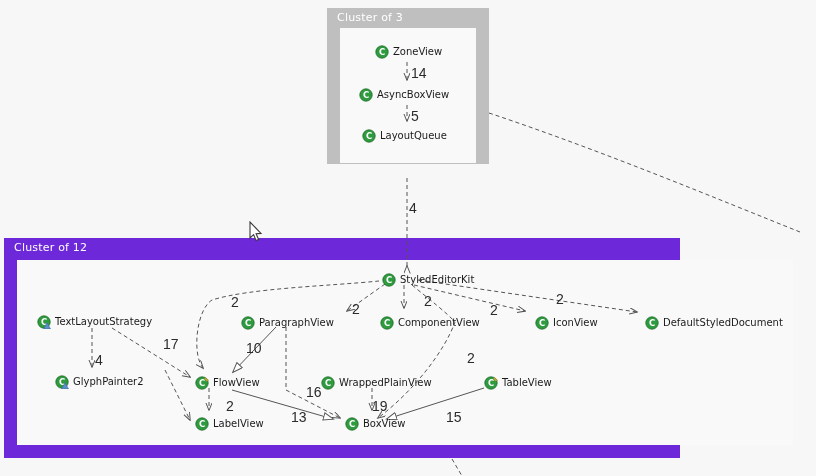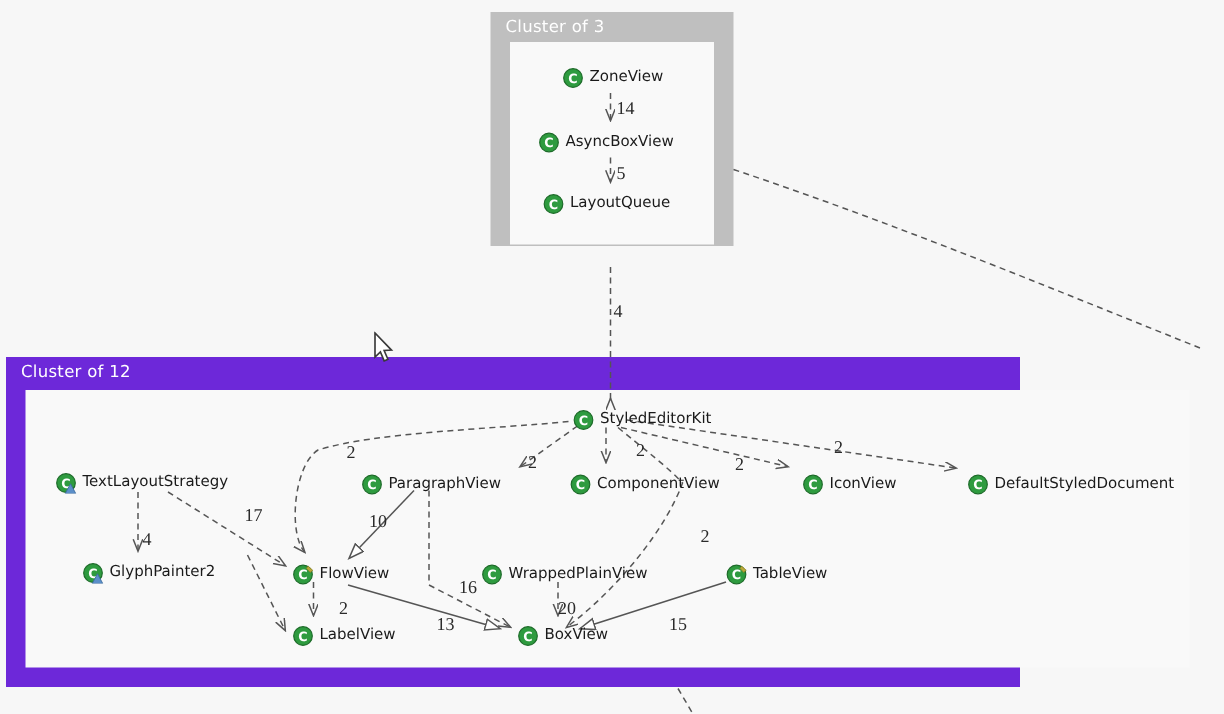--- a/index.html
+++ b/index.html
@@ -64,23 +64,23 @@
     display: block;
   }
   .node-label {
     font-size: 10px;
     color: #1a1a1a;
     font-family: "DejaVu Sans", sans-serif;
     line-height: 14px;
   }
   .edge-label {
     position: absolute;
-    font-size: 12px;
+    font-size: 14px;
     color: #2b2b2b;
-    font-family: Liberation Serif, serif;
+    font-family: Liberation Sans, sans-serif;
     white-space: nowrap;
   }
   #cursor {
     position: absolute;
     width: 14px;
     height: 22px;
     pointer-events: none;
   }
 </style>
 </head>
@@ -298,21 +298,21 @@
       <div class="edge-label" style="left: 424px; top: 293px;">2</div>
       <div class="edge-label" style="left: 490px; top: 302px;">2</div>
       <div class="edge-label" style="left: 556px; top: 291px;">2</div>
       <div class="edge-label" style="left: 467px; top: 350px;">2</div>
       <div class="edge-label" style="left: 95px; top: 352px;">4</div>
       <div class="edge-label" style="left: 163px; top: 336px;">17</div>
       <div class="edge-label" style="left: 246px; top: 340px;">10</div>
       <div class="edge-label" style="left: 294px; top: 384px; margin-left: 12px;">16</div>
       <div class="edge-label" style="left: 226px; top: 398px;">2</div>
       <div class="edge-label" style="left: 291px; top: 409px;">13</div>
-      <div class="edge-label" style="left: 372px; top: 398px;">20</div>
+      <div class="edge-label" style="left: 372px; top: 398px;">19</div>
       <div class="edge-label" style="left: 446px; top: 409px;">15</div>
     </div>
 
   <svg id="cursor" viewBox="0 0 14 22" style="left: 249px; top: 221px;">
     <path d="M1,1 L1,17 L4.6,13.6 L7.1,19.6 L9.6,18.5 L7.1,12.7 L12,12.4 Z" fill="#ffffff" stroke="#3a3a3a" stroke-width="1.1" stroke-linejoin="miter"></path>
   </svg>
 
 </div>
 
 </body></html>

